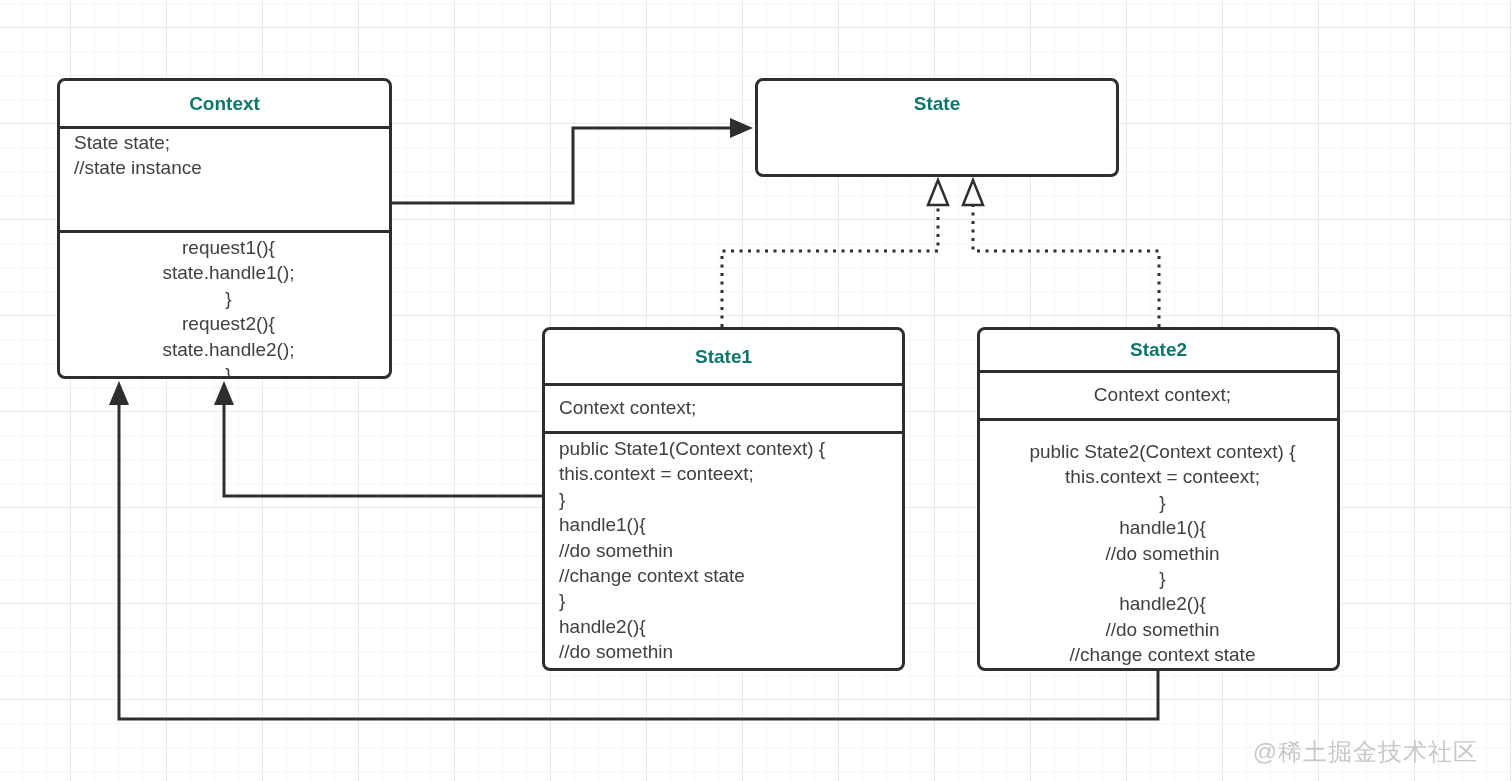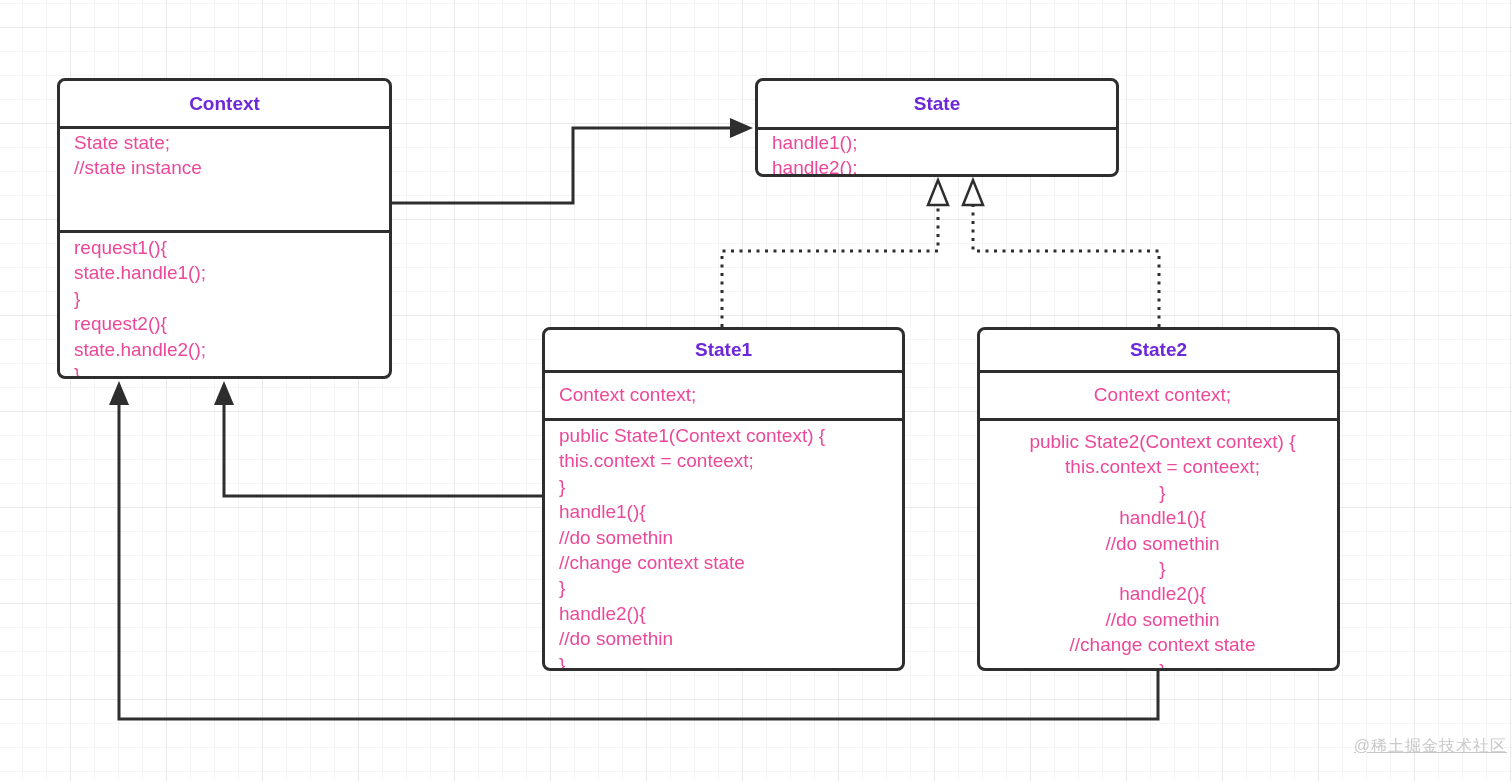--- a/index.html
+++ b/index.html
@@ -25,43 +25,42 @@
     box-sizing:border-box;
     border:3px solid #2e2e2e;
     border-radius:8px;
     background:#ffffff;
     color:#3b3b3b;
     overflow:hidden;
   }
   .uml-title{
     box-sizing:border-box;
     display:flex;align-items:center;justify-content:center;
-    font-weight:700;font-size:19px;color:#6d28d9;
+    font-weight:700;font-size:19px;color:#0f766e;
     overflow:hidden;
   }
   .uml-section{
     box-sizing:border-box;
     border-top:3px solid #2e2e2e;
     padding-left:14px;padding-right:6px;
     overflow:hidden;
   }
   .code-line{
     font-size:19px;line-height:25.4px;
     white-space:nowrap;
-    color:#ec4899;
+    color:#404040;
   }
   .arrow-layer{position:absolute;left:0;top:0;}
   .watermark{
     position:absolute;
-    right:5px;top:736px;
-    font-size:16px;
+    right:34px;top:736px;
+    font-size:24px;
     color:#c8c8c8;
     letter-spacing:1px;
     white-space:nowrap;
-    text-decoration:underline;
   }
 </style>
 </head>
 <body>
 
 <div class="canvas">
 
   <svg class="arrow-layer" width="1512" height="781" viewBox="0 0 1512 781">
 
     <g>
@@ -89,40 +88,36 @@
       <polygon points="119,381 109,405 129,405" fill="#2e2e2e"></polygon>
     </g>
   </svg>
 
   <div class="uml-box" style="left:57px;top:78px;width:335px;height:301px;">
     <div class="uml-title" style="height:45px;">Context</div>
     <div class="uml-section" style="height:104px;padding-top:1px;">
       <div class="code-line">State state;</div>
       <div class="code-line">//state instance</div>
     </div>
-    <div class="uml-section" style="height:149px;padding-top:2px;">
+    <div class="uml-section" style="height:149px;padding-top:2px;text-align:center;">
       <div class="code-line">request1(){</div>
       <div class="code-line">state.handle1();</div>
       <div class="code-line">}</div>
       <div class="code-line">request2(){</div>
       <div class="code-line">state.handle2();</div>
       <div class="code-line">}</div>
     </div>
   </div>
 
   <div class="uml-box" style="left:755px;top:78px;width:364px;height:99px;">
     <div class="uml-title" style="height:46px;">State</div>
-    <div class="uml-section" style="height:47px;padding-top:0;">
-      <div class="code-line">handle1();</div>
-      <div class="code-line">handle2();</div>
-    </div>
   </div>
 
   <div class="uml-box" style="left:542px;top:327px;width:363px;height:344px;">
-    <div class="uml-title" style="height:40px;">State1</div>
+    <div class="uml-title" style="height:53px;">State1</div>
     <div class="uml-section" style="height:48px;padding-top:9px;">
       <div class="code-line">Context context;</div>
     </div>
     <div class="uml-section" style="height:262px;padding-top:2px;">
       <div class="code-line">public State1(Context context) {</div>
       <div class="code-line">this.context = conteext;</div>
       <div class="code-line">}</div>
       <div class="code-line">handle1(){</div>
       <div class="code-line">//do somethin</div>
       <div class="code-line">//change context state</div>
@@ -131,21 +126,21 @@
       <div class="code-line">//do somethin</div>
       <div class="code-line">}</div>
     </div>
   </div>
 
   <div class="uml-box" style="left:977px;top:327px;width:363px;height:344px;text-align:center;">
     <div class="uml-title" style="height:40px;">State2</div>
     <div class="uml-section" style="height:48px;padding-top:9px;">
       <div class="code-line">Context context;</div>
     </div>
-    <div class="uml-section" style="height:253px;padding-top:8px;">
+    <div class="uml-section" style="height:253px;padding-top:18px;">
       <div class="code-line">public State2(Context context) {</div>
       <div class="code-line">this.context = conteext;</div>
       <div class="code-line">}</div>
       <div class="code-line">handle1(){</div>
       <div class="code-line">//do somethin</div>
       <div class="code-line">}</div>
       <div class="code-line">handle2(){</div>
       <div class="code-line">//do somethin</div>
       <div class="code-line">//change context state</div>
       <div class="code-line">}</div>

